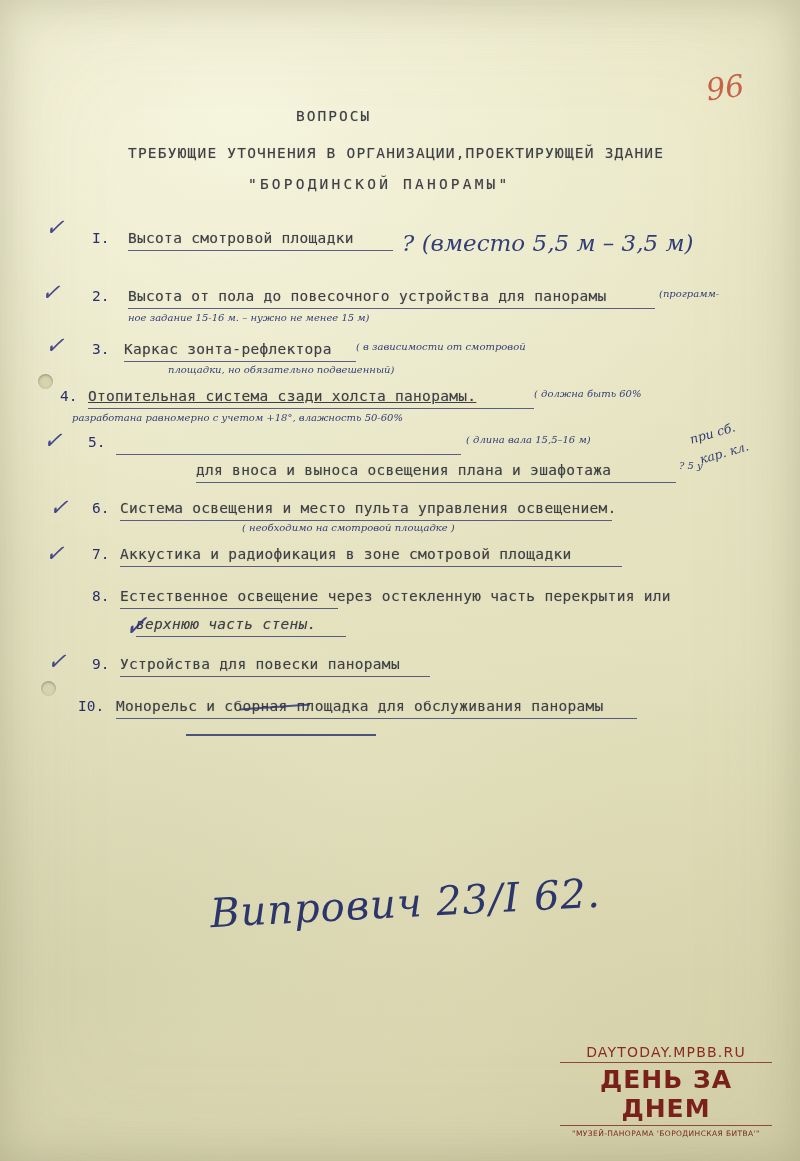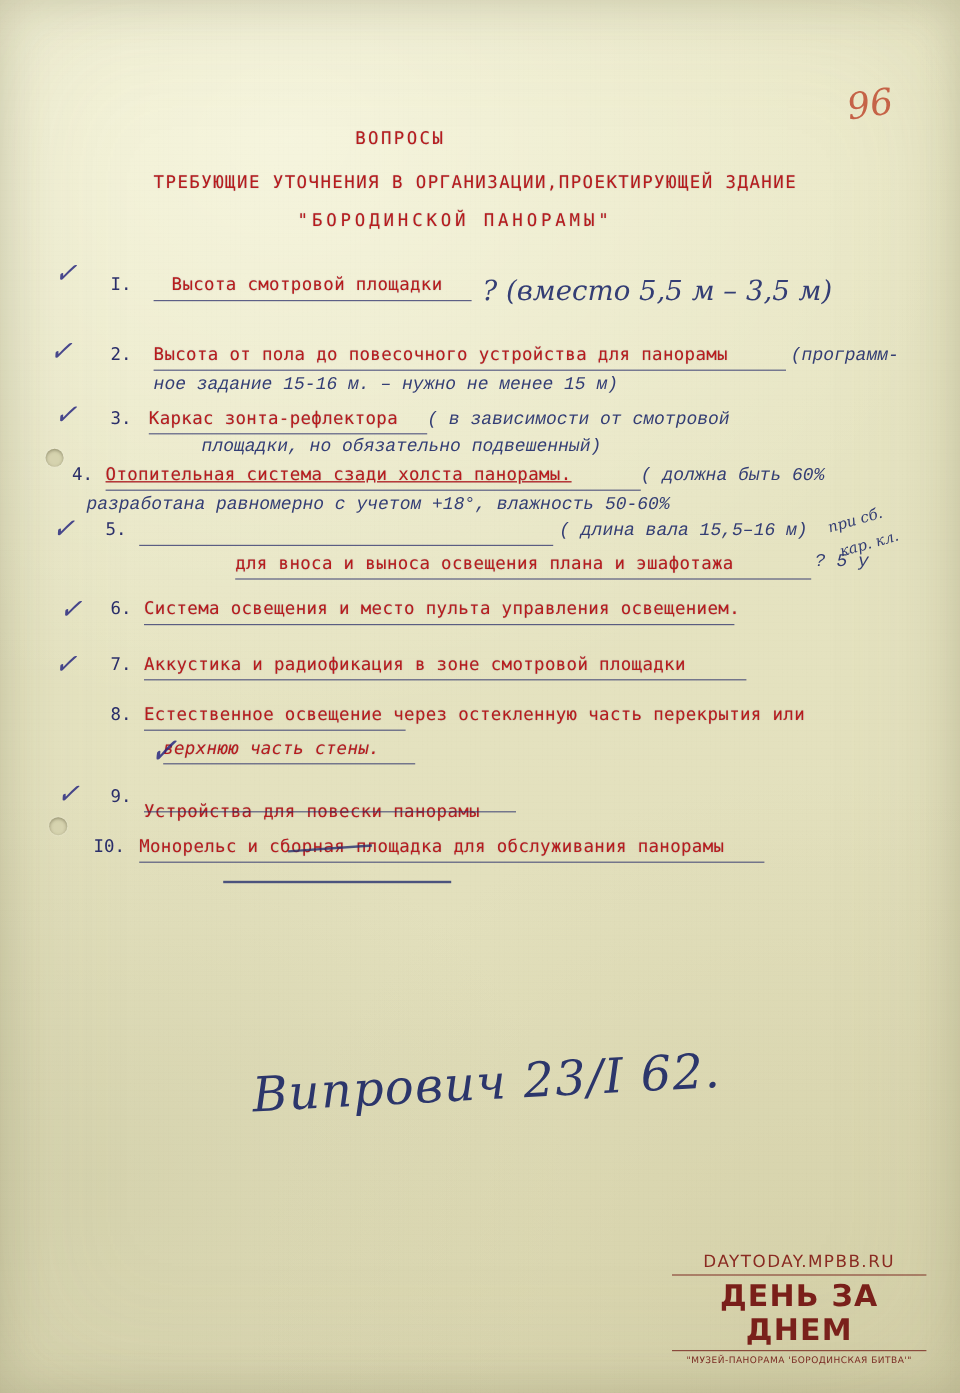--- a/index.html
+++ b/index.html
@@ -40,21 +40,21 @@
     opacity: .20;
     background-image:
       repeating-linear-gradient(0deg, rgba(0,0,0,0.035) 0px, rgba(0,0,0,0) 1px, rgba(0,0,0,0) 3px),
       repeating-linear-gradient(90deg, rgba(0,0,0,0.03) 0px, rgba(0,0,0,0) 1px, rgba(0,0,0,0) 4px);
     pointer-events: none;
   }
 
   
   .typed {
     position: absolute;
-    color: #b91c1c;
+    color: #404040;
     font-family: "DejaVu Sans Mono", "Liberation Mono", monospace;
     font-size: 14.5px;
     letter-spacing: 0.3px;
     white-space: nowrap;
     text-shadow: 0 0 1px rgba(43,47,107,0.35);
   }
   .hdr {
     font-size: 14.5px;
     letter-spacing: 2.0px;
   }
@@ -67,21 +67,21 @@
   .hand {
     position: absolute;
     color: #25306e;
     font-family: "DejaVu Serif", "Liberation Serif", serif;
     font-style: italic;
     font-size: 23px;
     white-space: nowrap;
     transform-origin: left center;
     opacity: .92;
   }
-  .hand.small { font-size: 15px; font-family: Liberation Mono, monospace; }
+  .hand.small { font-size: 10px; }
   .hand.tiny { font-size: 12.5px; }
   .check {
     position: absolute;
     color: #2a2a82;
     font-family: "DejaVu Serif", serif;
     font-size: 26px;
     font-style: italic;
     transform: rotate(8deg) scaleX(0.8);
     opacity: .85;
   }
@@ -167,21 +167,21 @@
 
   <div class="punch" style="left:38px; top:374px;"></div>
   <div class="punch" style="left:41px; top:681px;"></div>
 
   <div class="typed hdr" style="left:296px; top:108px;">ВОПРОСЫ</div>
   <div class="typed hdr2" style="left:128px; top:145px;">ТРЕБУЮЩИЕ УТОЧНЕНИЯ В ОРГАНИЗАЦИИ,ПРОЕКТИРУЮЩЕЙ ЗДАНИЕ</div>
   <div class="typed hdr3" style="left:248px; top:176px;">"БОРОДИНСКОЙ  ПАНОРАМЫ"</div>
 
   <div class="check" style="left:44px; top:212px;">✓</div>
   <div class="num" style="left:92px; top:230px;">I.</div>
-  <div class="typed" style="left:128px; top:230px;margin-left:15px;">Высота смотровой площадки</div>
+  <div class="typed" style="left:128px; top:230px;">Высота смотровой площадки</div>
   <div class="uline" style="left:128px; top:250px; width:265px;"></div>
   <div class="hand" style="left:402px; top:230px;">? (вместо 5,5 м – 3,5 м)</div>
 
   <div class="check" style="left:40px; top:277px;">✓</div>
   <div class="num" style="left:92px; top:288px;">2.</div>
   <div class="typed" style="left:128px; top:288px;">Высота от пола до повесочного устройства для панорамы</div>
   <div class="uline" style="left:128px; top:308px; width:527px;"></div>
   <div class="hand small" style="left:659px; top:288px;">(программ-</div>
   <div class="hand small" style="left:128px; top:312px;">ное задание 15-16 м. – нужно не менее 15 м)</div>
 
@@ -205,36 +205,37 @@
   <div class="hand tiny" style="left:690px; top:432px; transform:rotate(-16deg);">при сб.</div>
   <div class="hand tiny" style="left:700px; top:452px; transform:rotate(-16deg);">кар. кл.</div>
   <div class="typed" style="left:196px; top:462px;">для вноса и выноса освещения плана и эшафотажа</div>
   <div class="uline" style="left:196px; top:482px; width:480px;"></div>
   <div class="hand small" style="left:679px; top:460px;">? 5 у</div>
 
   <div class="check" style="left:48px; top:492px;">✓</div>
   <div class="num" style="left:92px; top:500px;">6.</div>
   <div class="typed" style="left:120px; top:500px;">Система освещения и место пульта управления освещением.</div>
   <div class="uline" style="left:120px; top:520px; width:492px;"></div>
+  <div class="hand small" style="left:242px; top:522px;">( необходимо на смотровой площадке )</div>
 
   <div class="check" style="left:44px; top:538px;">✓</div>
   <div class="num" style="left:92px; top:546px;">7.</div>
   <div class="typed" style="left:120px; top:546px;">Аккустика и радиофикация в зоне смотровой площадки</div>
   <div class="uline" style="left:120px; top:566px; width:502px;"></div>
 
   <div class="num" style="left:92px; top:588px;">8.</div>
   <div class="typed" style="left:120px; top:588px;">Естественное освещение через остекленную часть перекрытия или</div>
   <div class="uline" style="left:120px; top:608px; width:218px;"></div>
   <div class="typed" style="left:136px; top:616px;font-style:italic;">верхнюю часть стены.</div>
   <div class="uline" style="left:136px; top:636px; width:210px;"></div>
   <div class="check" style="left:122px; top:605px; transform:rotate(10deg) scaleX(0.7); font-size:34px;">✓</div>
 
   <div class="check" style="left:46px; top:646px;">✓</div>
   <div class="num" style="left:92px; top:656px;">9.</div>
-  <div class="typed" style="left:120px; top:656px;margin-top:13px;">Устройства для повески панорамы</div>
+  <div class="typed" style="left:120px; top:656px;">Устройства для повески панорамы</div>
   <div class="uline" style="left:120px; top:676px; width:310px;"></div>
 
   <div class="num" style="left:78px; top:698px;">I0.</div>
   <div class="typed" style="left:116px; top:698px;">Монорельс и сборная площадка для обслуживания панорамы</div>
   <div class="uline" style="left:116px; top:718px; width:521px;"></div>
   <div class="hline" style="left:240px; top:706px; width:70px; transform:rotate(-4deg);"></div>
   <div class="hline" style="left:186px; top:734px; width:190px;"></div>
 
   <div class="sig" style="left:210px; top:880px;">Випрович 23/I 62.</div>
 

